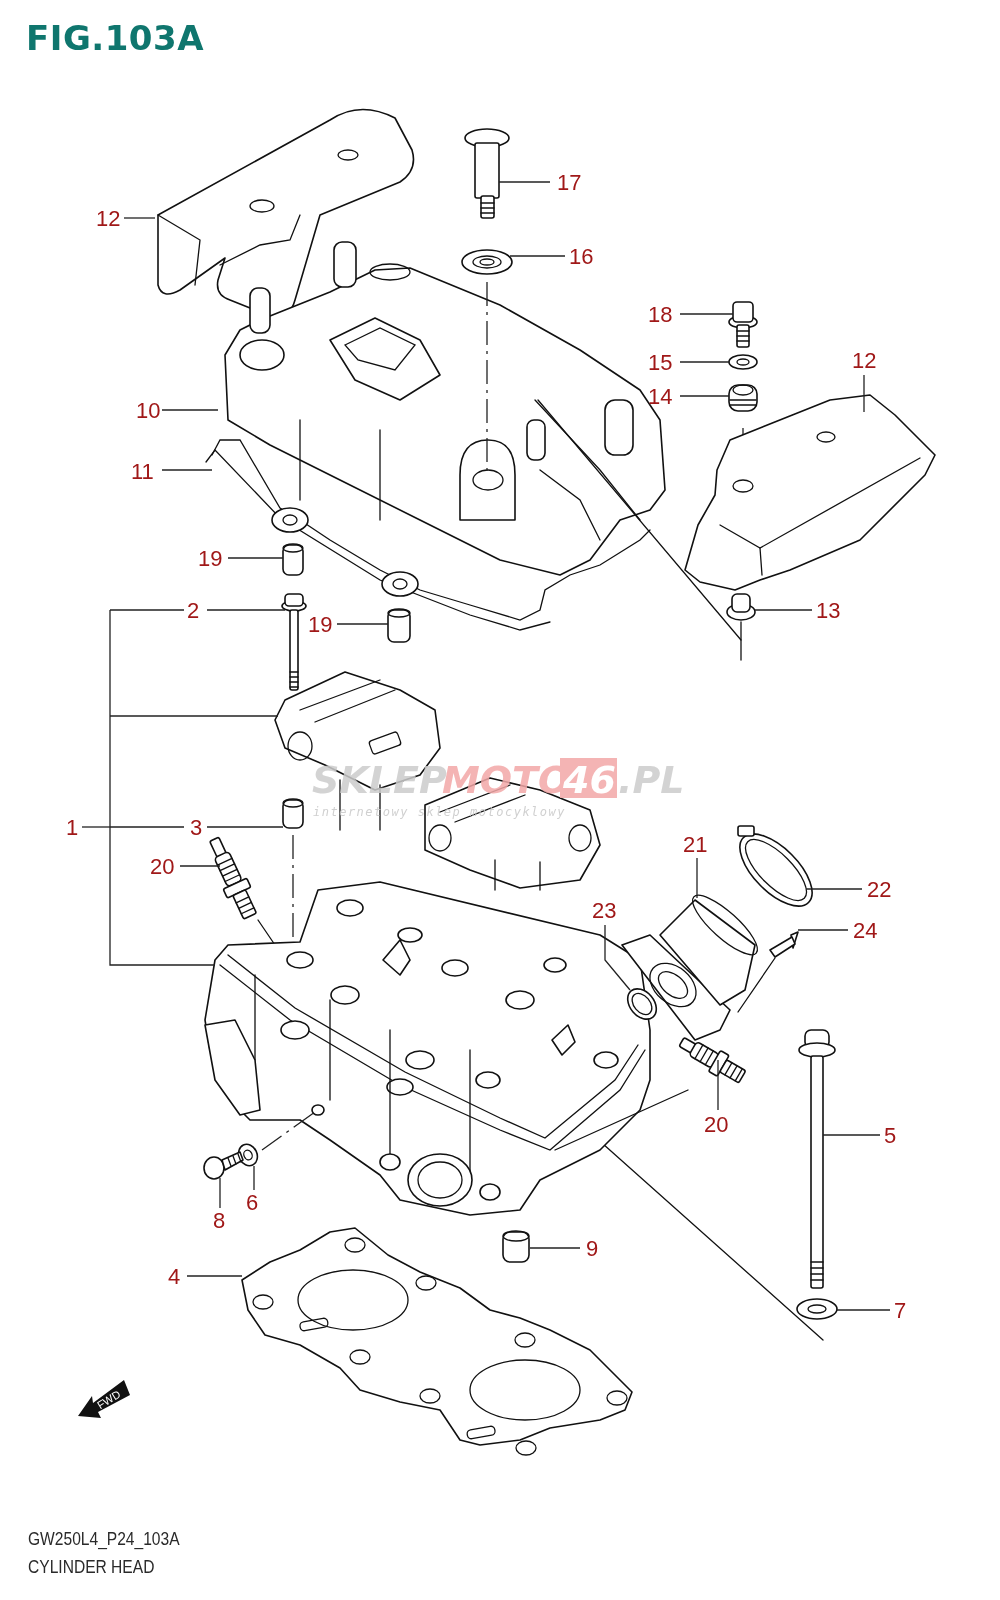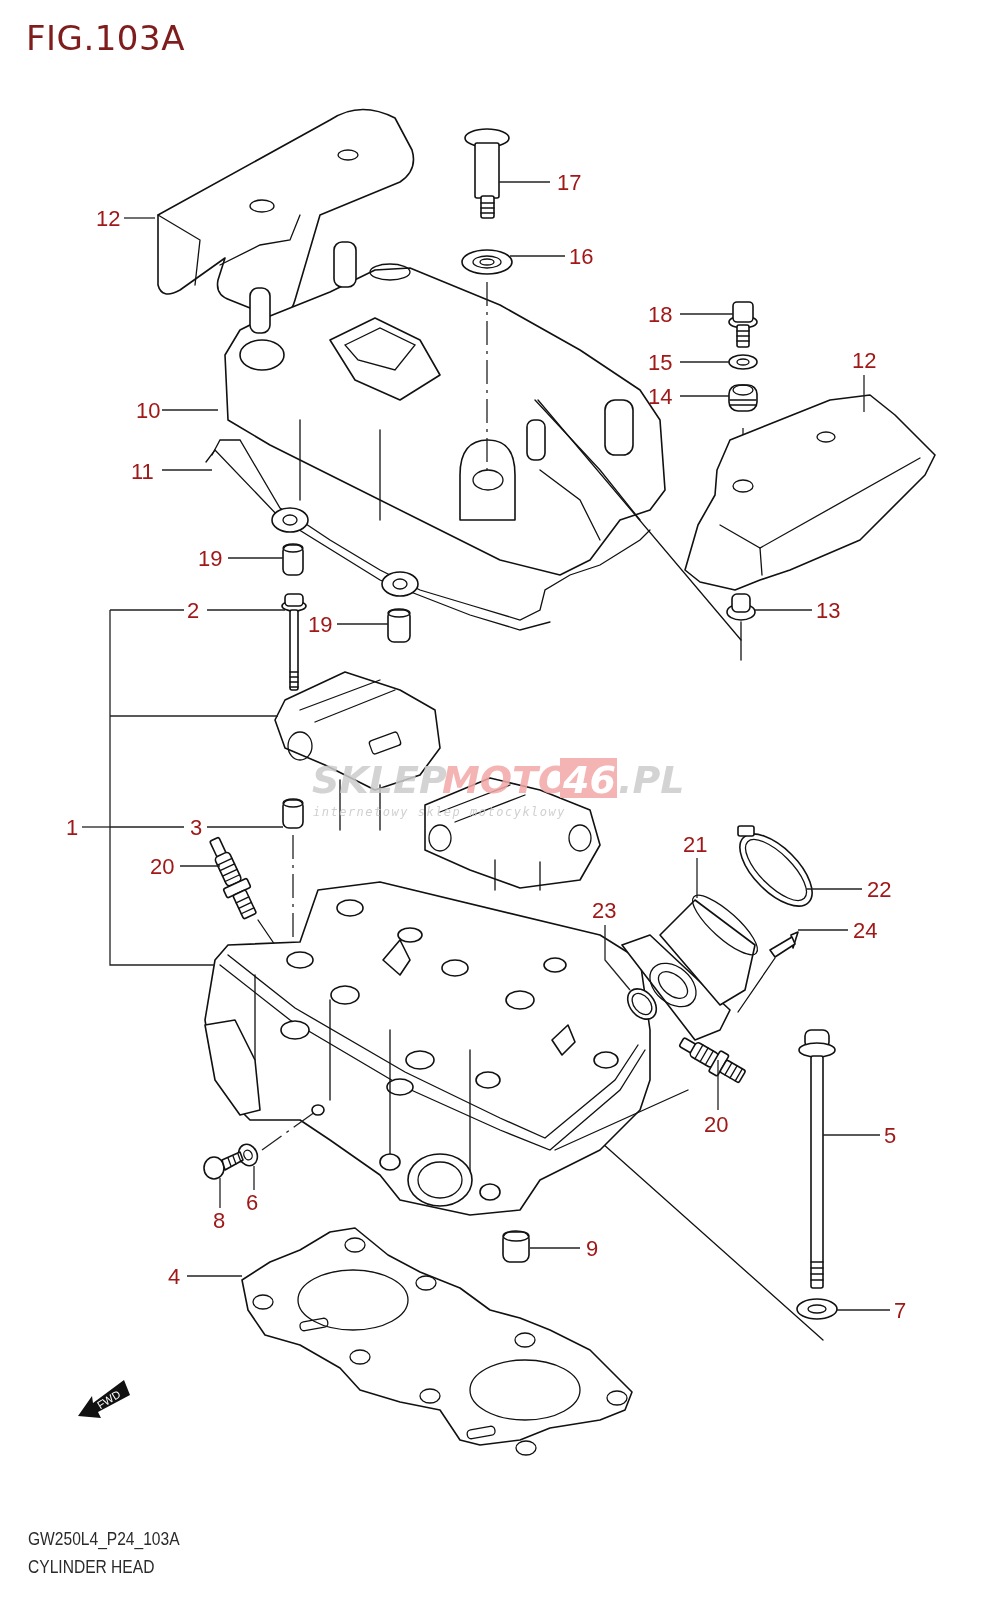--- a/index.html
+++ b/index.html
@@ -1,17 +1,17 @@
 <!DOCTYPE html>
 <html><head>
   <meta charset="utf-8">
   <style>
     html, body { margin: 0; padding: 0; background: #ffffff; }
     body { width: 1000px; height: 1600px; position: relative; overflow: hidden; font-family: "DejaVu Sans", sans-serif; }
-    .fig-title { position: absolute; left: 26px; top: 18px; font-family: "DejaVu Sans", sans-serif; font-weight: normal; font-size: 34px; color: #7f1d1d; letter-spacing: 0.5px; }
+    .fig-title { position: absolute; left: 26px; top: 18px; font-family: "DejaVu Sans", sans-serif; font-weight: bold; font-size: 34px; color: #0f766e; letter-spacing: 0.5px; }
     .footer-code { position: absolute; left: 28px; top: 1528px; font-family: "Liberation Sans", sans-serif; font-size: 19px; color: #2a2a2a; transform: scaleX(0.82); transform-origin: left top; }
     .footer-name { position: absolute; left: 28px; top: 1556px; font-family: "Liberation Sans", sans-serif; font-size: 19px; color: #2a2a2a; transform: scaleX(0.82); transform-origin: left top; }
     svg#diagram { position: absolute; left: 0; top: 0; width: 1000px; height: 1600px; }
     .part { fill: #ffffff; stroke: #111; stroke-width: 1.6; stroke-linejoin: round; stroke-linecap: round; }
     .part-thin { fill: none; stroke: #111; stroke-width: 1.3; stroke-linecap: round; }
     .leader { fill: none; stroke: #222; stroke-width: 1.3; }
     .dash { fill: none; stroke: #222; stroke-width: 1.3; stroke-dasharray: 24 6 3 6; }
     .callout { font-family: "Liberation Sans", sans-serif; font-size: 22px; fill: #a01818; }
     .wm-main { font-family: "DejaVu Sans", sans-serif; font-weight: bold; font-style: italic; font-size: 38px; }
     .wm-sub { font-family: "DejaVu Sans Mono", monospace; font-style: italic; font-size: 12px; fill: #c8c8c8; letter-spacing: 1.5px; }

